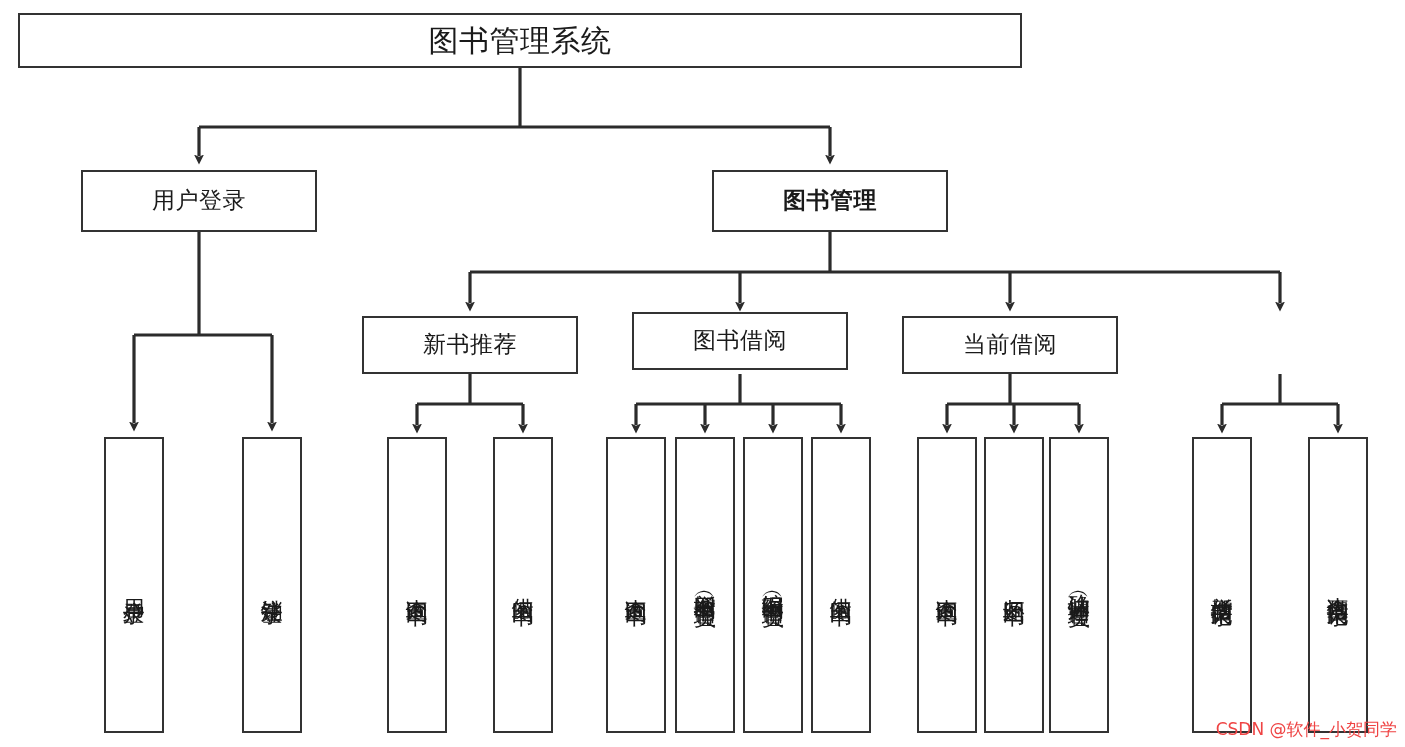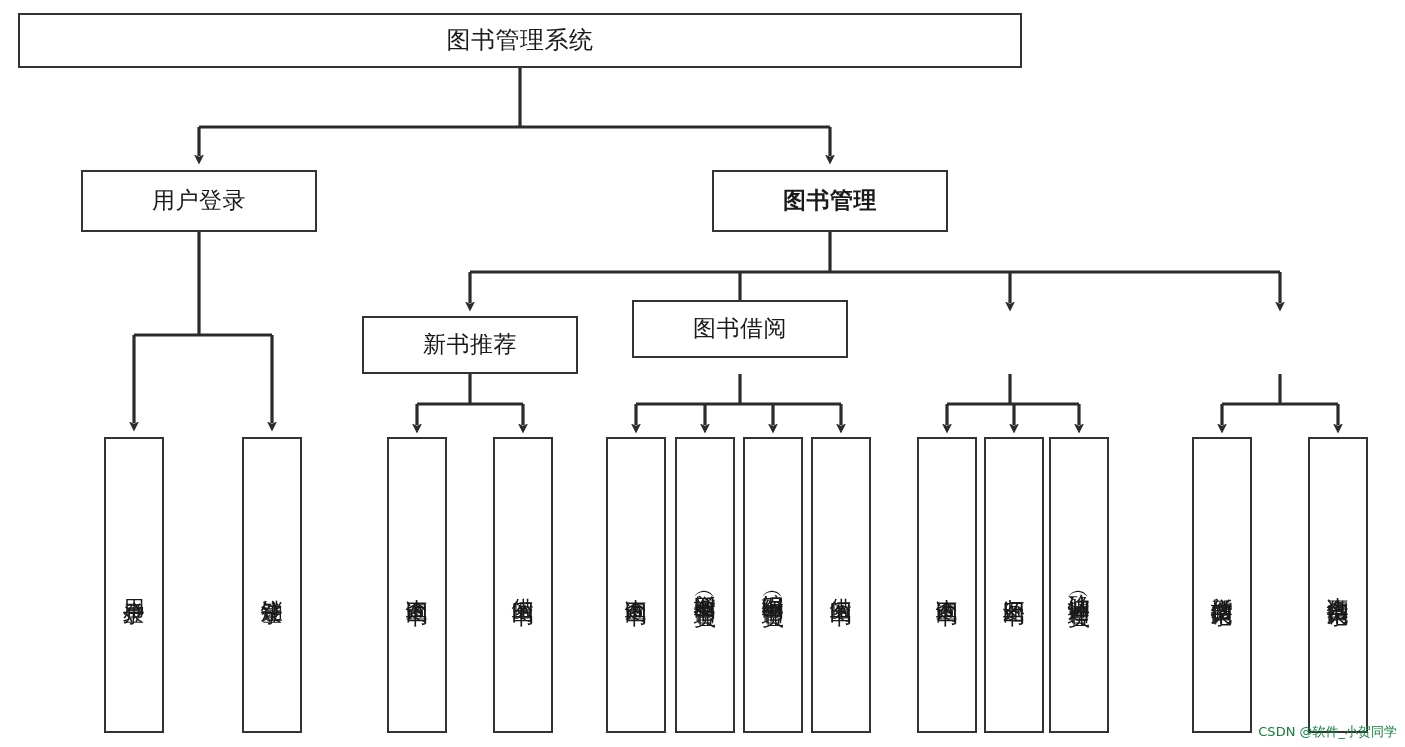--- a/index.html
+++ b/index.html
@@ -42,42 +42,42 @@
     text-align: center;
     line-height: 1.18;
     letter-spacing: 0.5px;
   }
   
   .node.h .lbl {
     font-size: 23px;
     white-space: nowrap;
   }
   .node.root .lbl {
-    font-size: 24px;
+    font-size: 30px;
   }
   
   .node.v {
     align-items: center;
     justify-content: center;
     padding: 6px 0;
   }
   .node.v .lbl {
     writing-mode: vertical-rl;
     text-orientation: upright;
     font-size: 22px;
     line-height: 1.26;
     letter-spacing: 2px;
     max-height: 100%;
   }
   .watermark {
     position: absolute;
     right: 8px;
     bottom: 6px;
-    font-size: 13px;
-    color: #15803d;
+    font-size: 17px;
+    color: #ef4444;
     white-space: nowrap;
     z-index: 3;
     font-family: "DejaVu Sans", "Liberation Sans", sans-serif;
   }
 </style>
 </head>
 <body>
 
 <div id="diagram">
 
@@ -140,22 +140,25 @@
   <div class="node h" style="left:81px; top:170px; width:236px; height:62px;">
     <span class="lbl">用户登录</span>
   </div>
   <div class="node h" style="left:712px; top:170px; width:236px; height:62px;font-weight:bold;">
     <span class="lbl">图书管理</span>
   </div>
 
   <div class="node h" style="left:362px; top:316px; width:216px; height:58px;">
     <span class="lbl">新书推荐</span>
   </div>
-  <div class="node h" style="left:632px; top:300px; width:216px; height:58px;">
+  <div class="node h" style="left:632px; top:312px; width:216px; height:58px;">
     <span class="lbl">图书借阅</span>
+  </div>
+  <div class="node h" style="left:902px; top:316px; width:216px; height:58px;">
+    <span class="lbl">当前借阅</span>
   </div>
 
   <div class="node v" style="left:104px; top:437px; width:60px; height:296px;">
     <span class="lbl">用户登录</span>
   </div>
   <div class="node v" style="left:242px; top:437px; width:60px; height:296px;">
     <span class="lbl">注销登录</span>
   </div>
 
   <div class="node v" style="left:387px; top:437px; width:60px; height:296px;">

